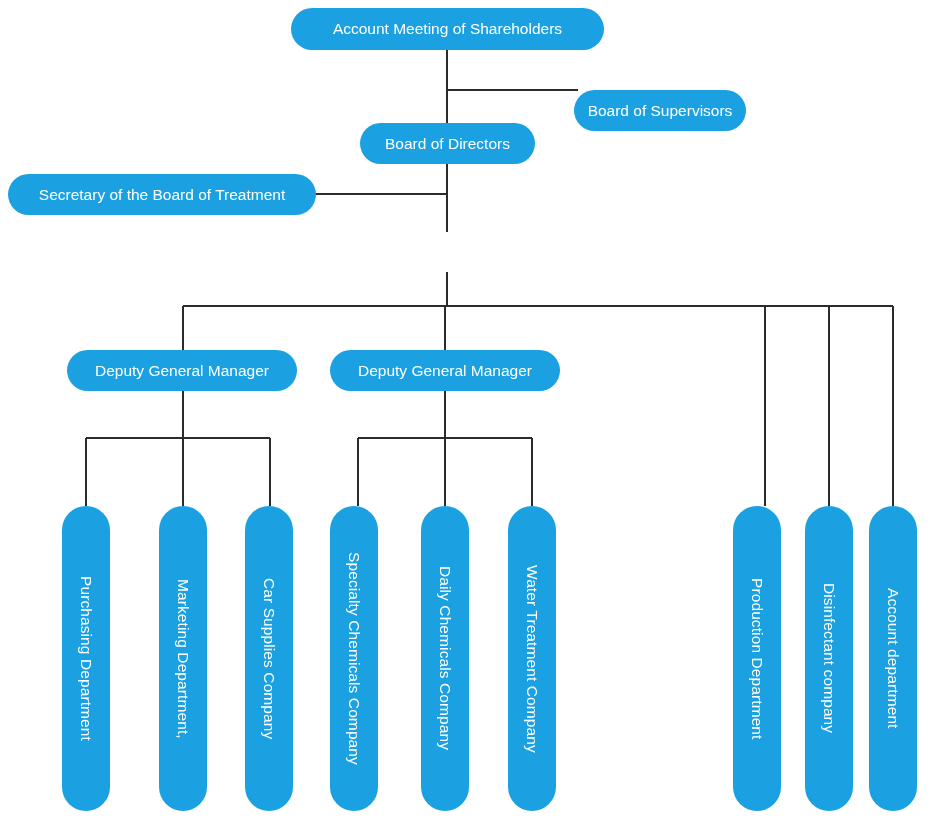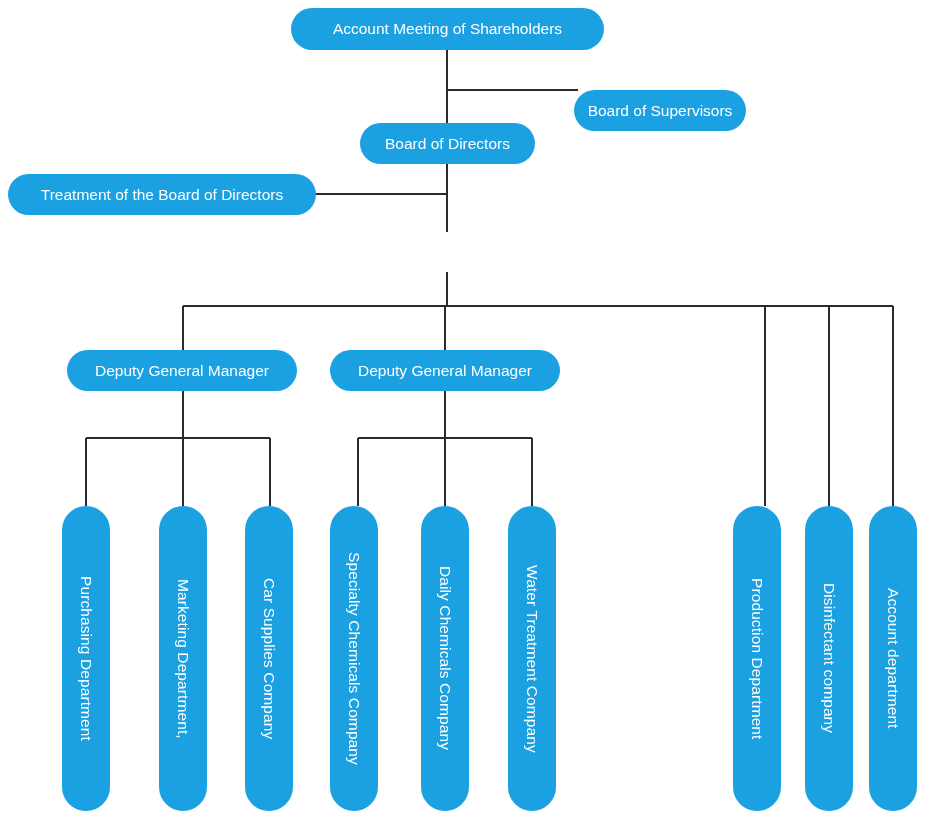--- a/index.html
+++ b/index.html
@@ -119,21 +119,21 @@
 
     <div class="node horizontal" style="left:574px; top:70px; width:172px; height:41px;margin-top:20px;">
       <span class="hlabel">Board of Supervisors</span>
     </div>
 
     <div class="node horizontal" style="left:360px; top:123px; width:175px; height:41px;">
       <span class="hlabel">Board of Directors</span>
     </div>
 
     <div class="node horizontal" style="left:8px; top:174px; width:308px; height:41px;">
-      <span class="hlabel">Treatment of the Board of Directors</span>
+      <span class="hlabel">Secretary of the Board of Treatment</span>
     </div>
 
 
     <div class="node horizontal" style="left:67px; top:350px; width:230px; height:41px;">
       <span class="hlabel">Deputy General Manager</span>
     </div>
 
     <div class="node horizontal" style="left:330px; top:350px; width:230px; height:41px;">
       <span class="hlabel">Deputy General Manager</span>
     </div>

